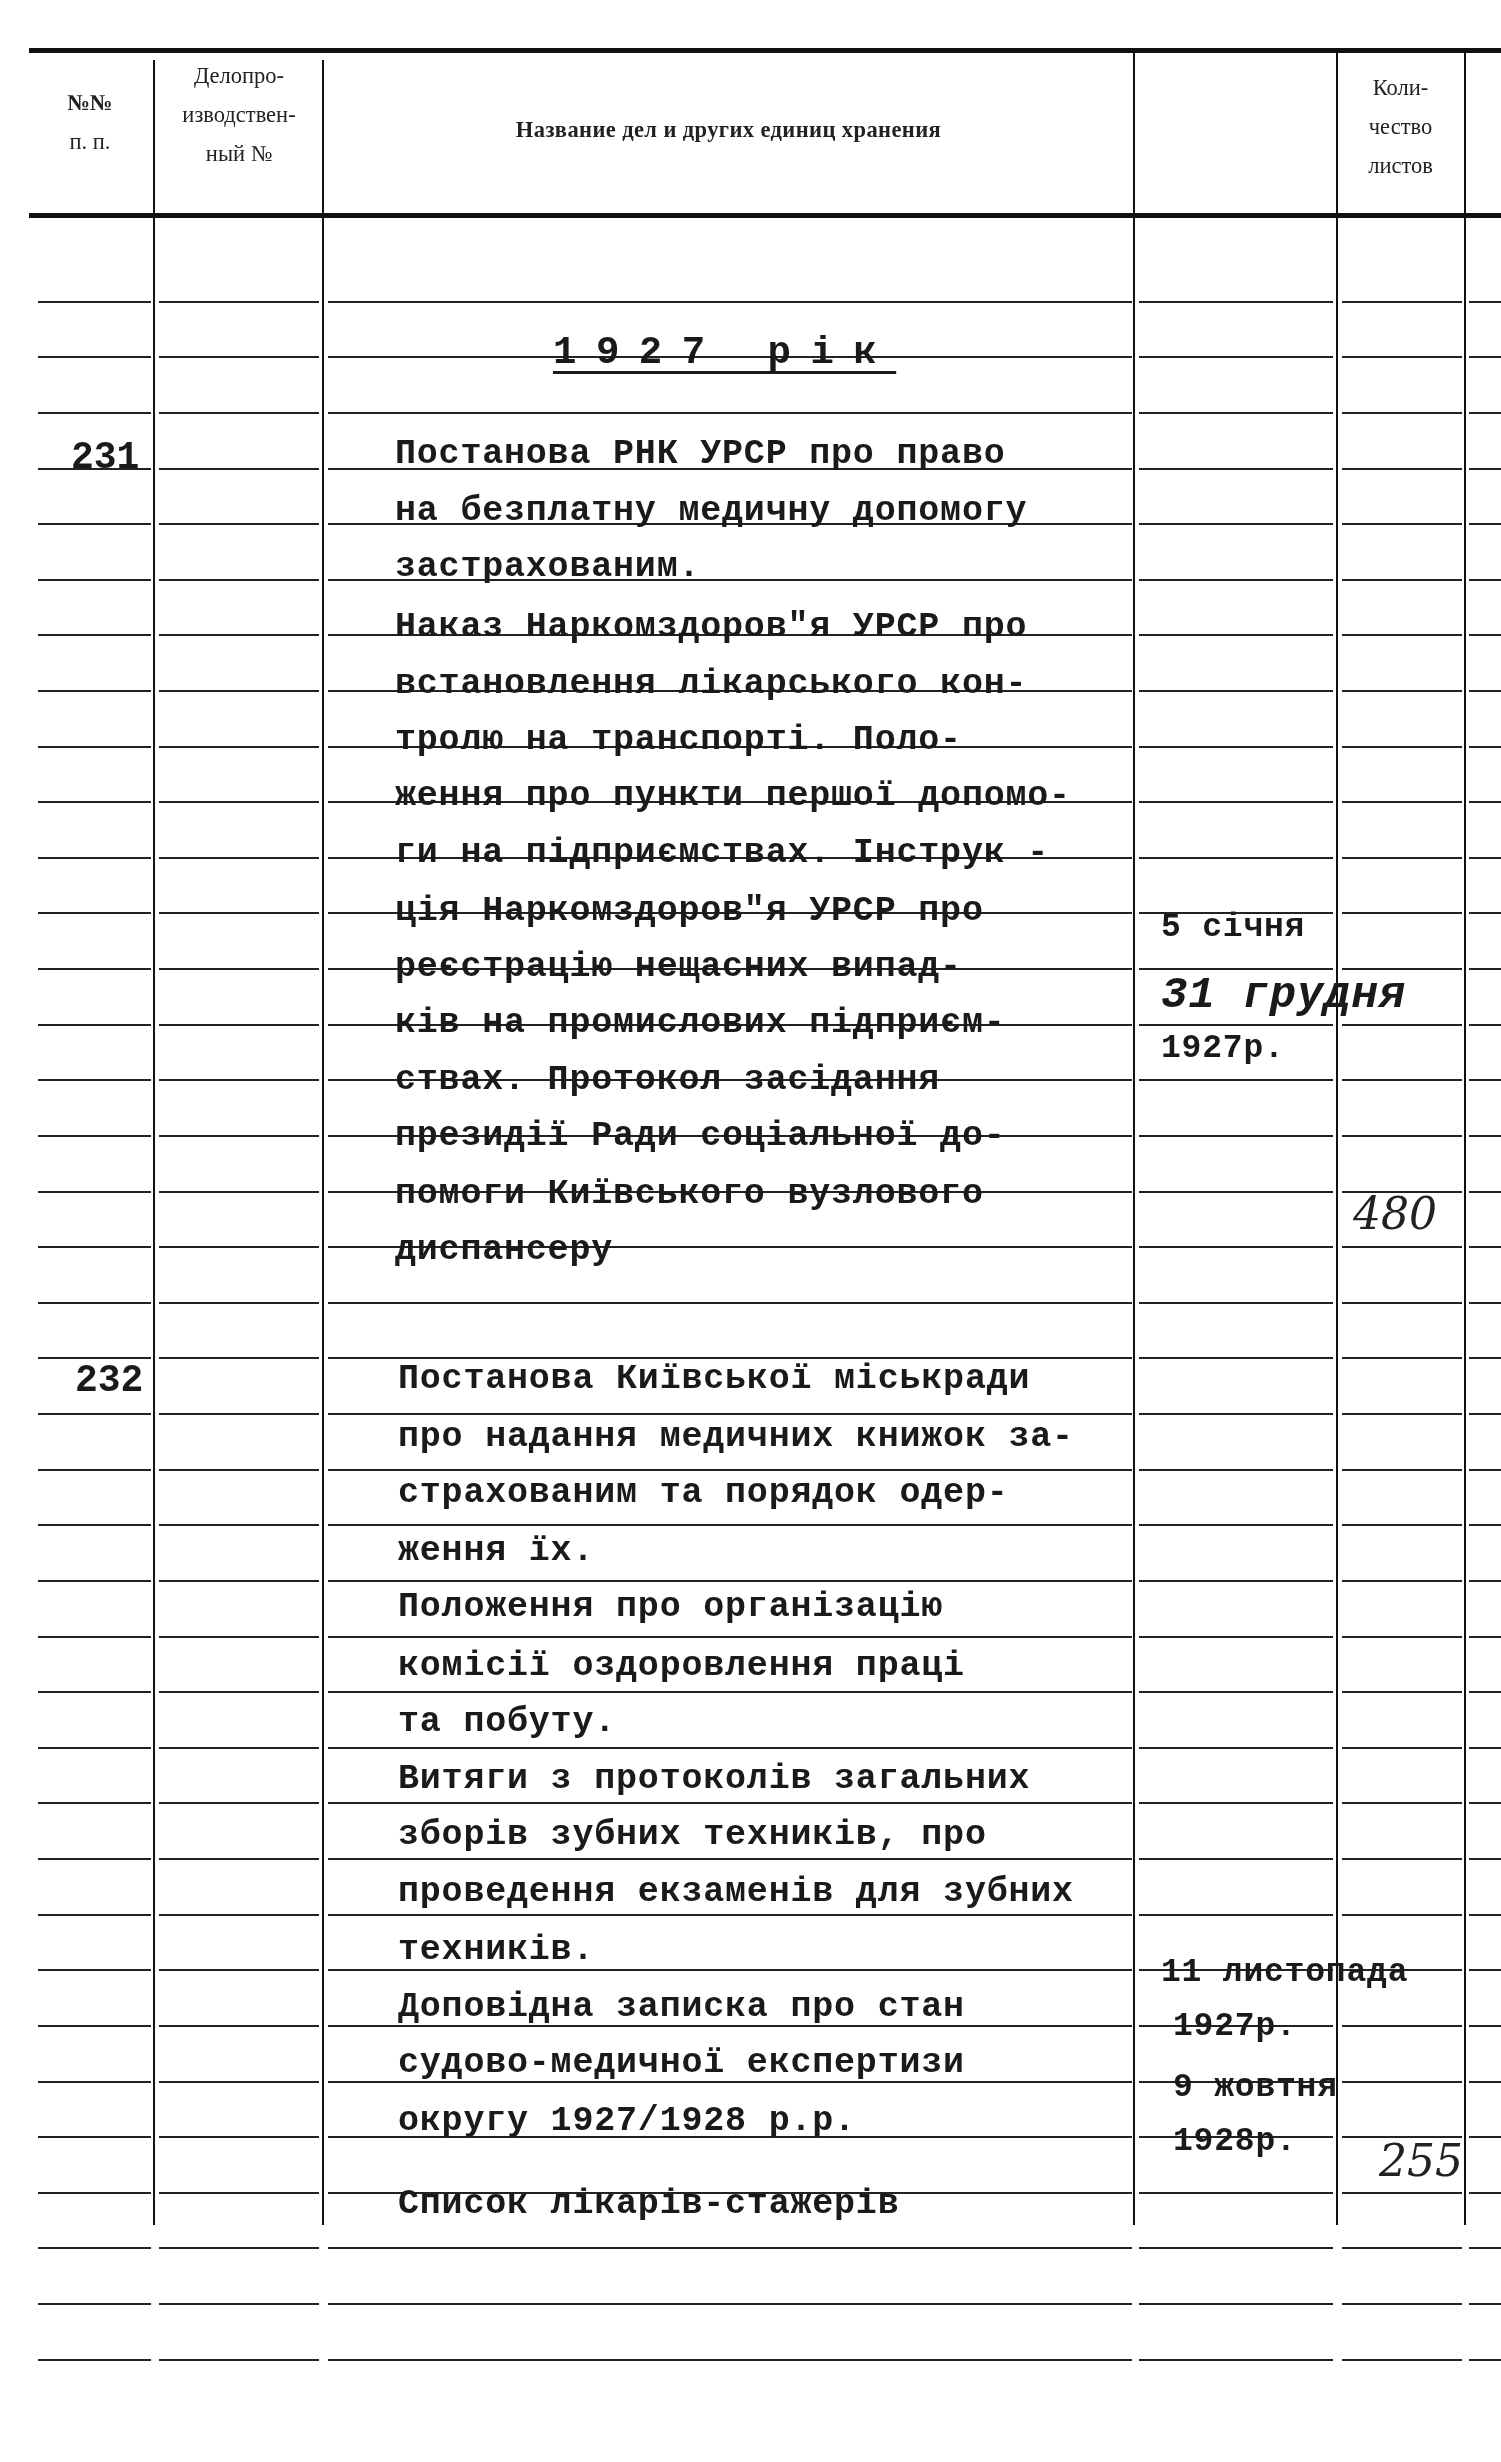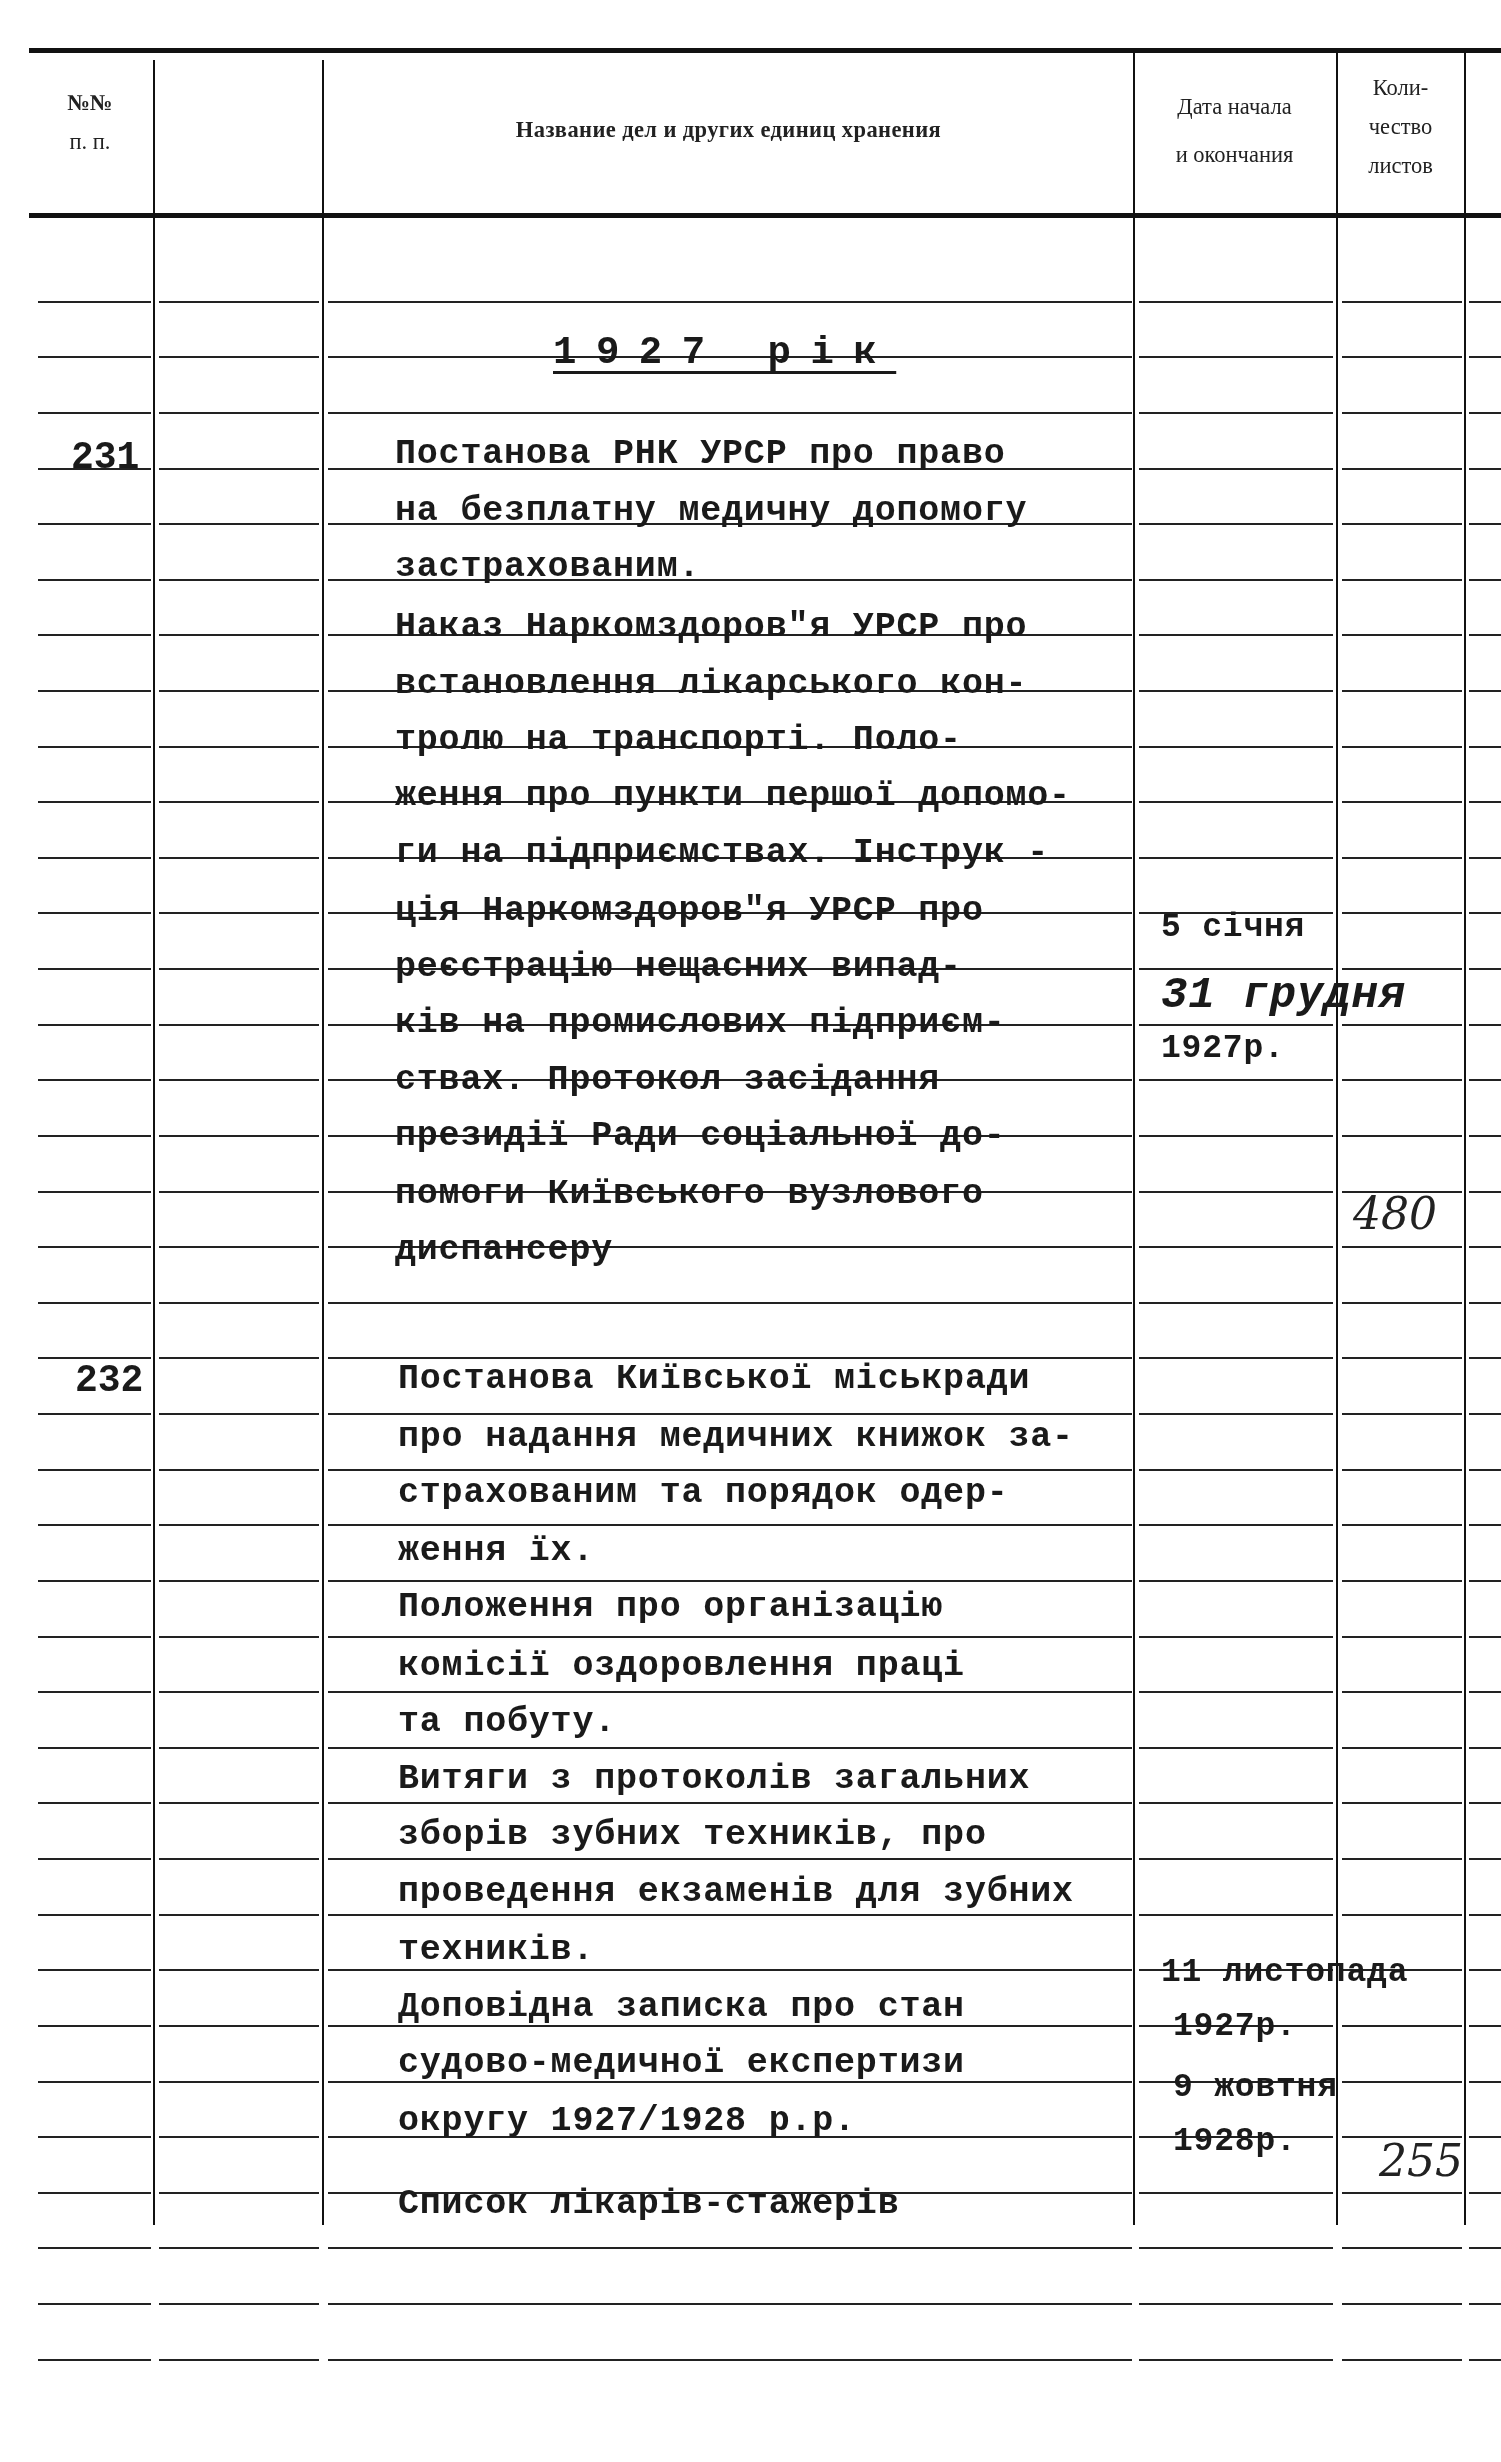--- a/index.html
+++ b/index.html
@@ -30,26 +30,27 @@
   <div class="vline" style="left:153px;top:60px;height:2165px;"></div>
   <div class="vline" style="left:322px;top:60px;height:2165px;"></div>
   <div class="vline" style="left:1133px;top:53px;height:2172px;"></div>
   <div class="vline" style="left:1336px;top:53px;height:2172px;"></div>
   <div class="vline" style="left:1464px;top:53px;height:2172px;"></div>
 
   <div class="head-cell h-small" style="left:30px;top:83px;width:120px;">
     <div style="font-weight:bold;">№№</div>
     <div>п. п.</div>
   </div>
+  <div class="head-cell h-small" style="left:158px;top:56px;width:162px;">
+    <div>Делопро-</div>
+    <div>изводствен-</div>
+    <div>ный №</div>
+  </div>
   <div class="head-cell h-title" style="left:325px;top:117px;width:807px;">
     <span>Название дел и других единиц хранения</span>
-  </div>
-  <div class="head-cell h-small" style="left:1136px;top:83px;width:197px;line-height:48px;">
-    <div>Дата начала</div>
-    <div>и окончания</div>
   </div>
   <div class="head-cell h-small" style="left:1339px;top:68px;width:123px;line-height:39px;">
     <div>Коли-</div>
     <div>чество</div>
     <div>листов</div>
   </div>
 
   <div id="rules">
       <div class="rule-row" style="top: 301px;">
         <div class="seg" style="left: 38px; width: 113px;"></div>

